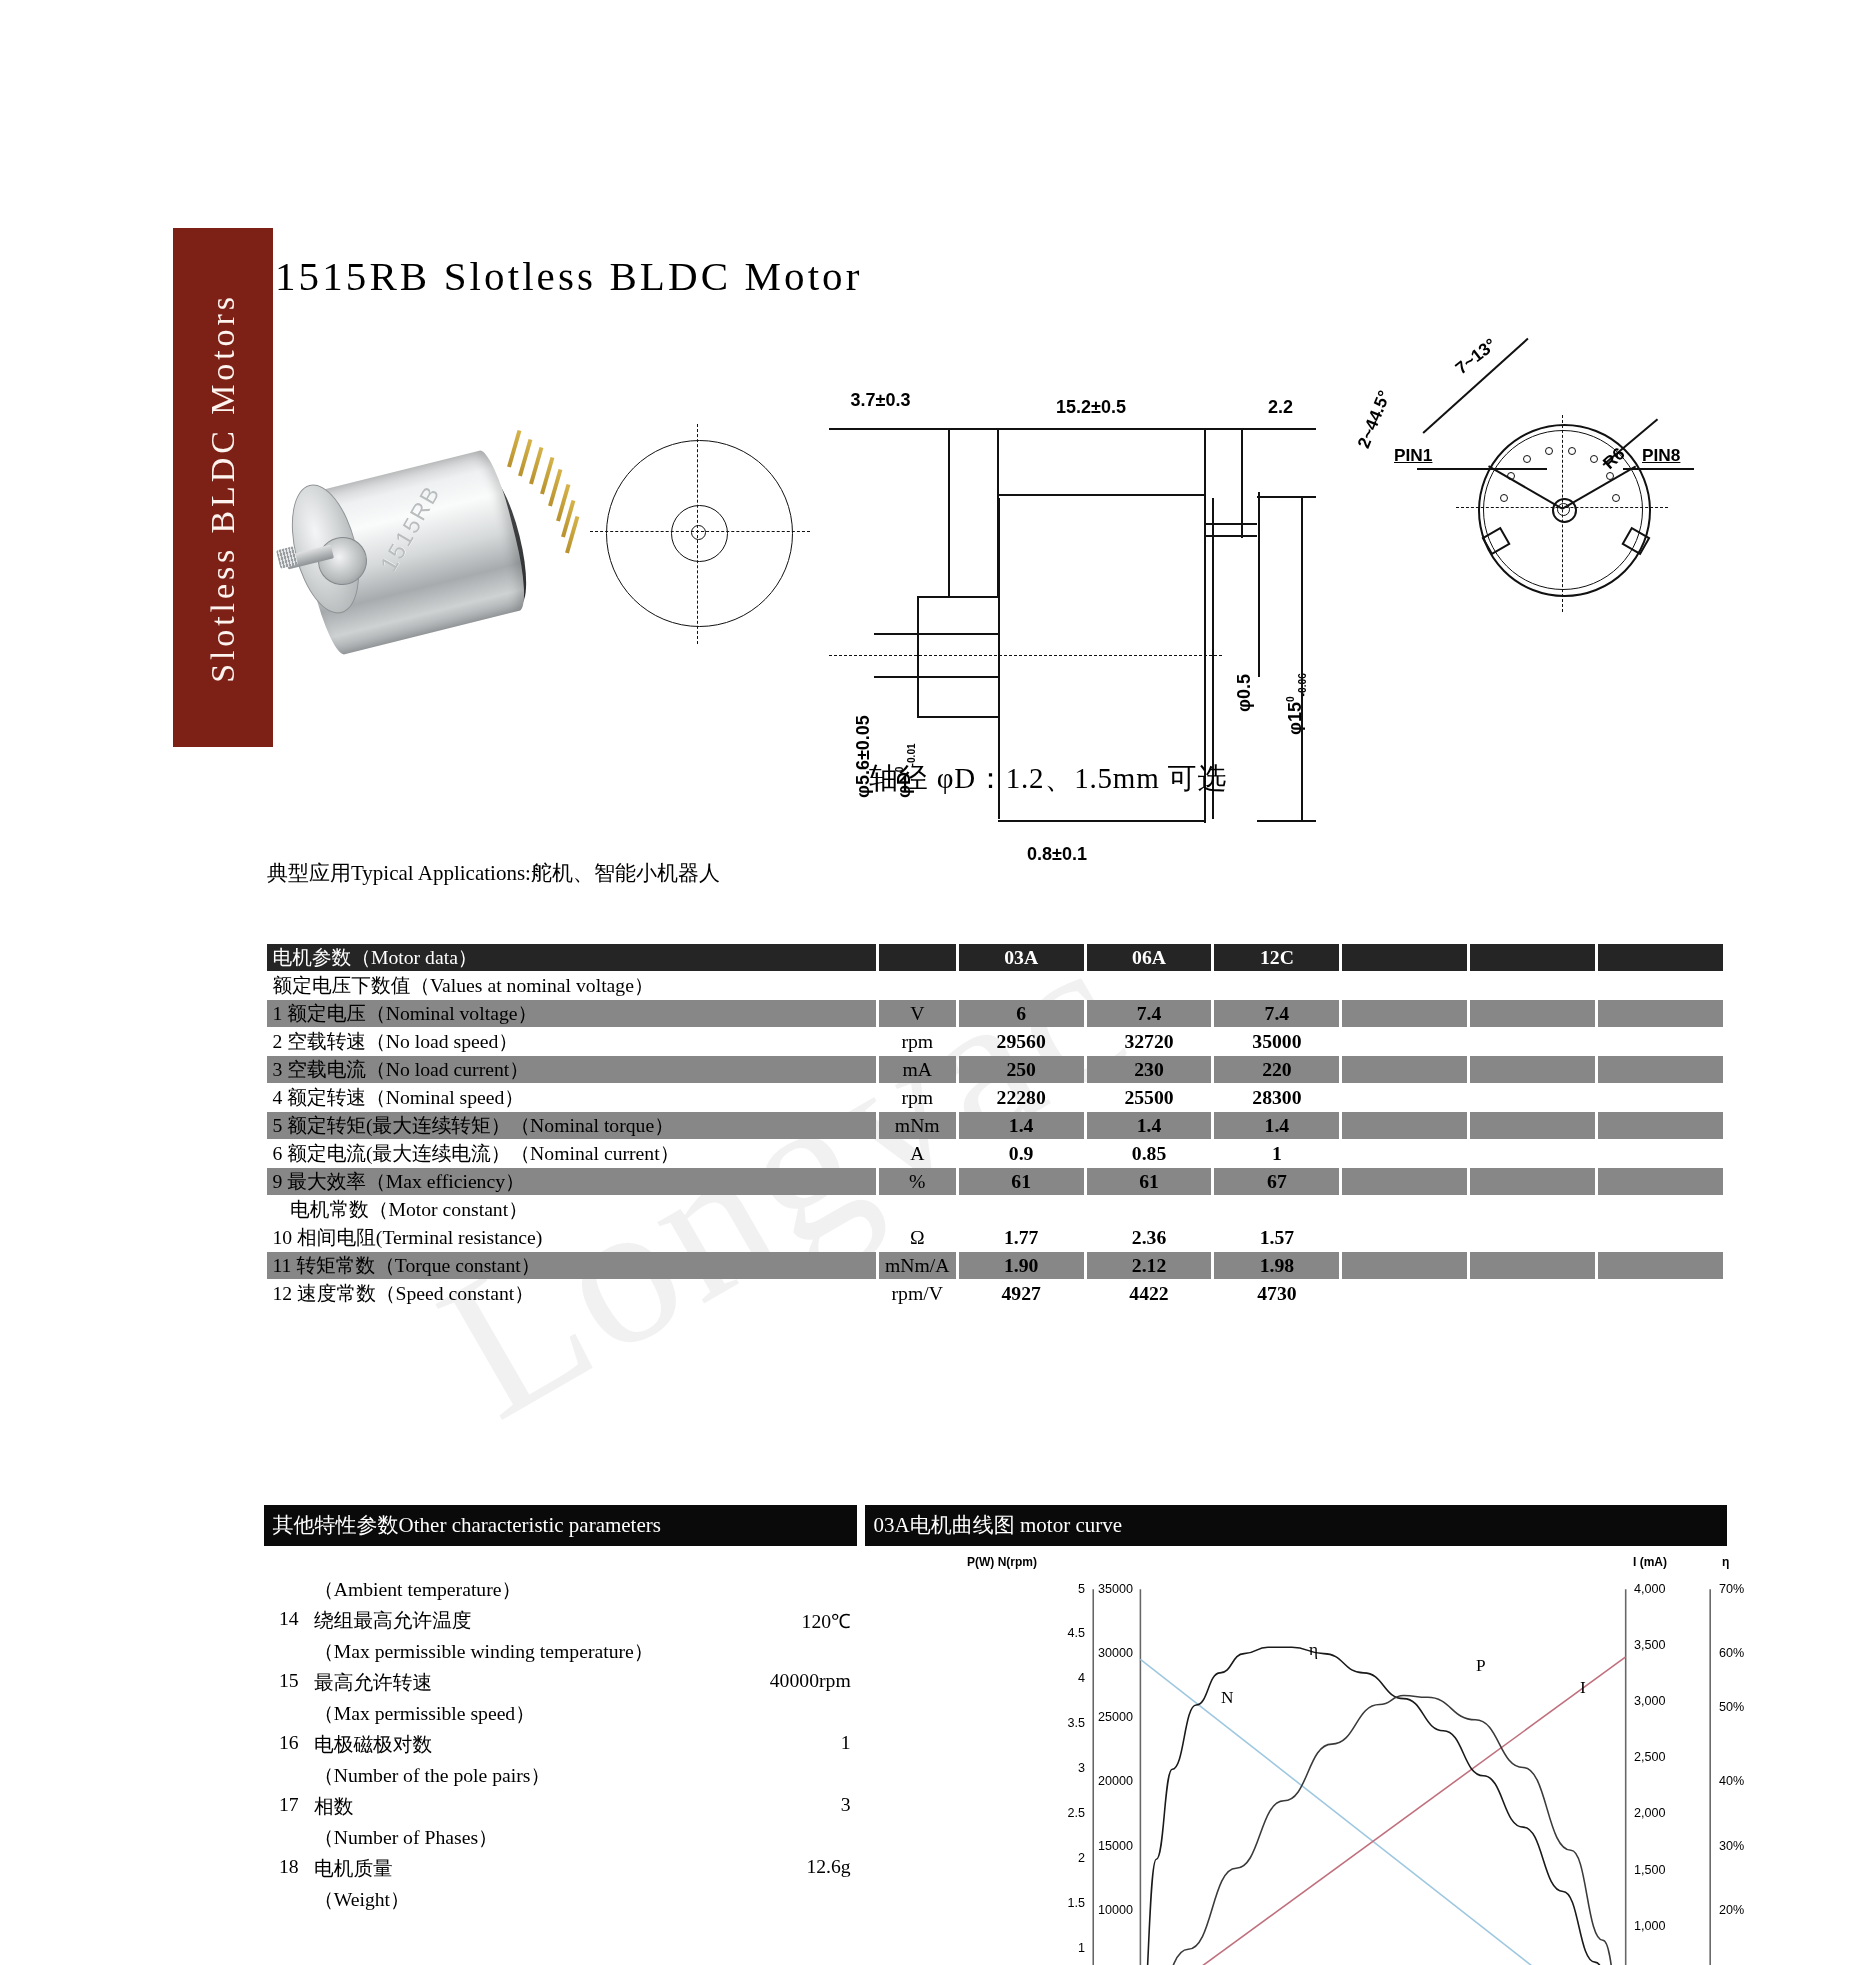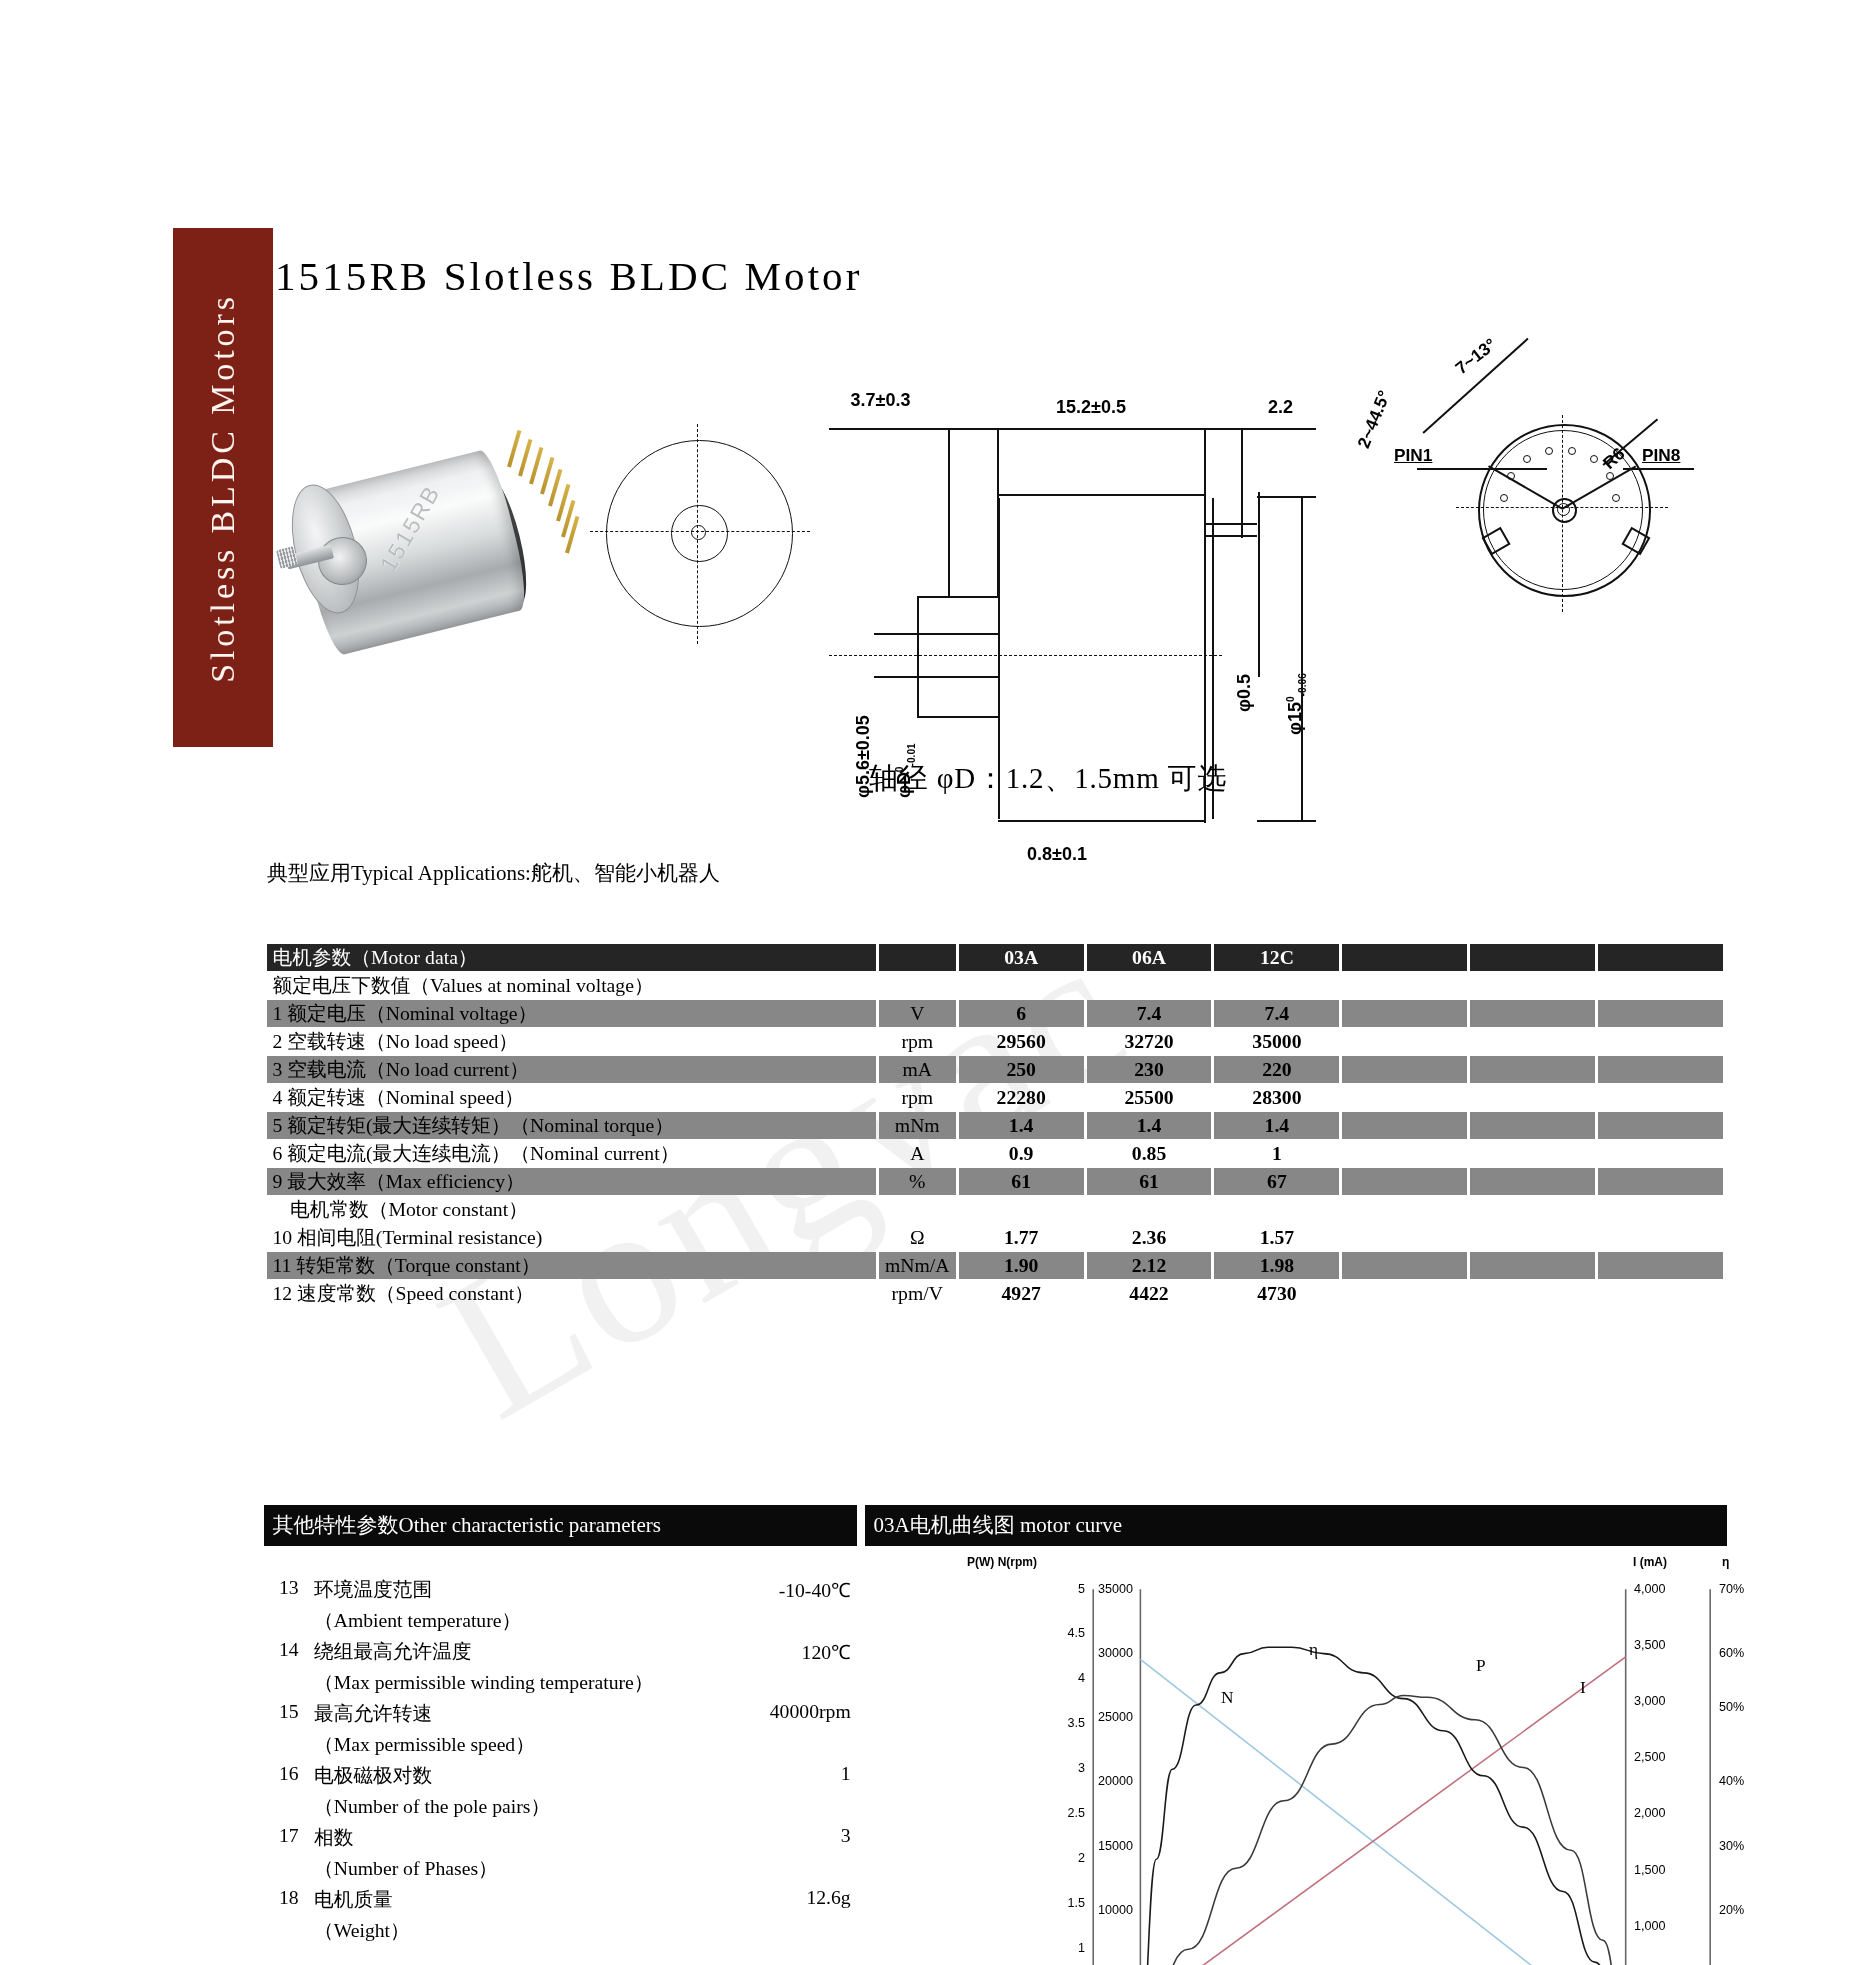--- a/index.html
+++ b/index.html
@@ -386,25 +386,20 @@
 
 <div id="other-box">
   <div class="blkhdr">其他特性参数Other characteristic parameters</div>
 </div>
 
 <div id="curve-box">
   <div class="blkhdr">03A电机曲线图 motor curve</div>
 </div>
 
 <div id="other-list">
-    <div class="orow">
-         <span class="num">13</span>
-         <span class="nm">环境温度范围</span>
-         <span class="vv">-10-40℃</span>
-       </div>
        <div class="osub">
          <span class="en">（Ambient temperature）</span>
        </div>
     <div class="orow">
          <span class="num">14</span>
          <span class="nm">绕组最高允许温度</span>
          <span class="vv">120℃</span>
        </div>
        <div class="osub">
          <span class="en">（Max permissible winding temperature）</span>

